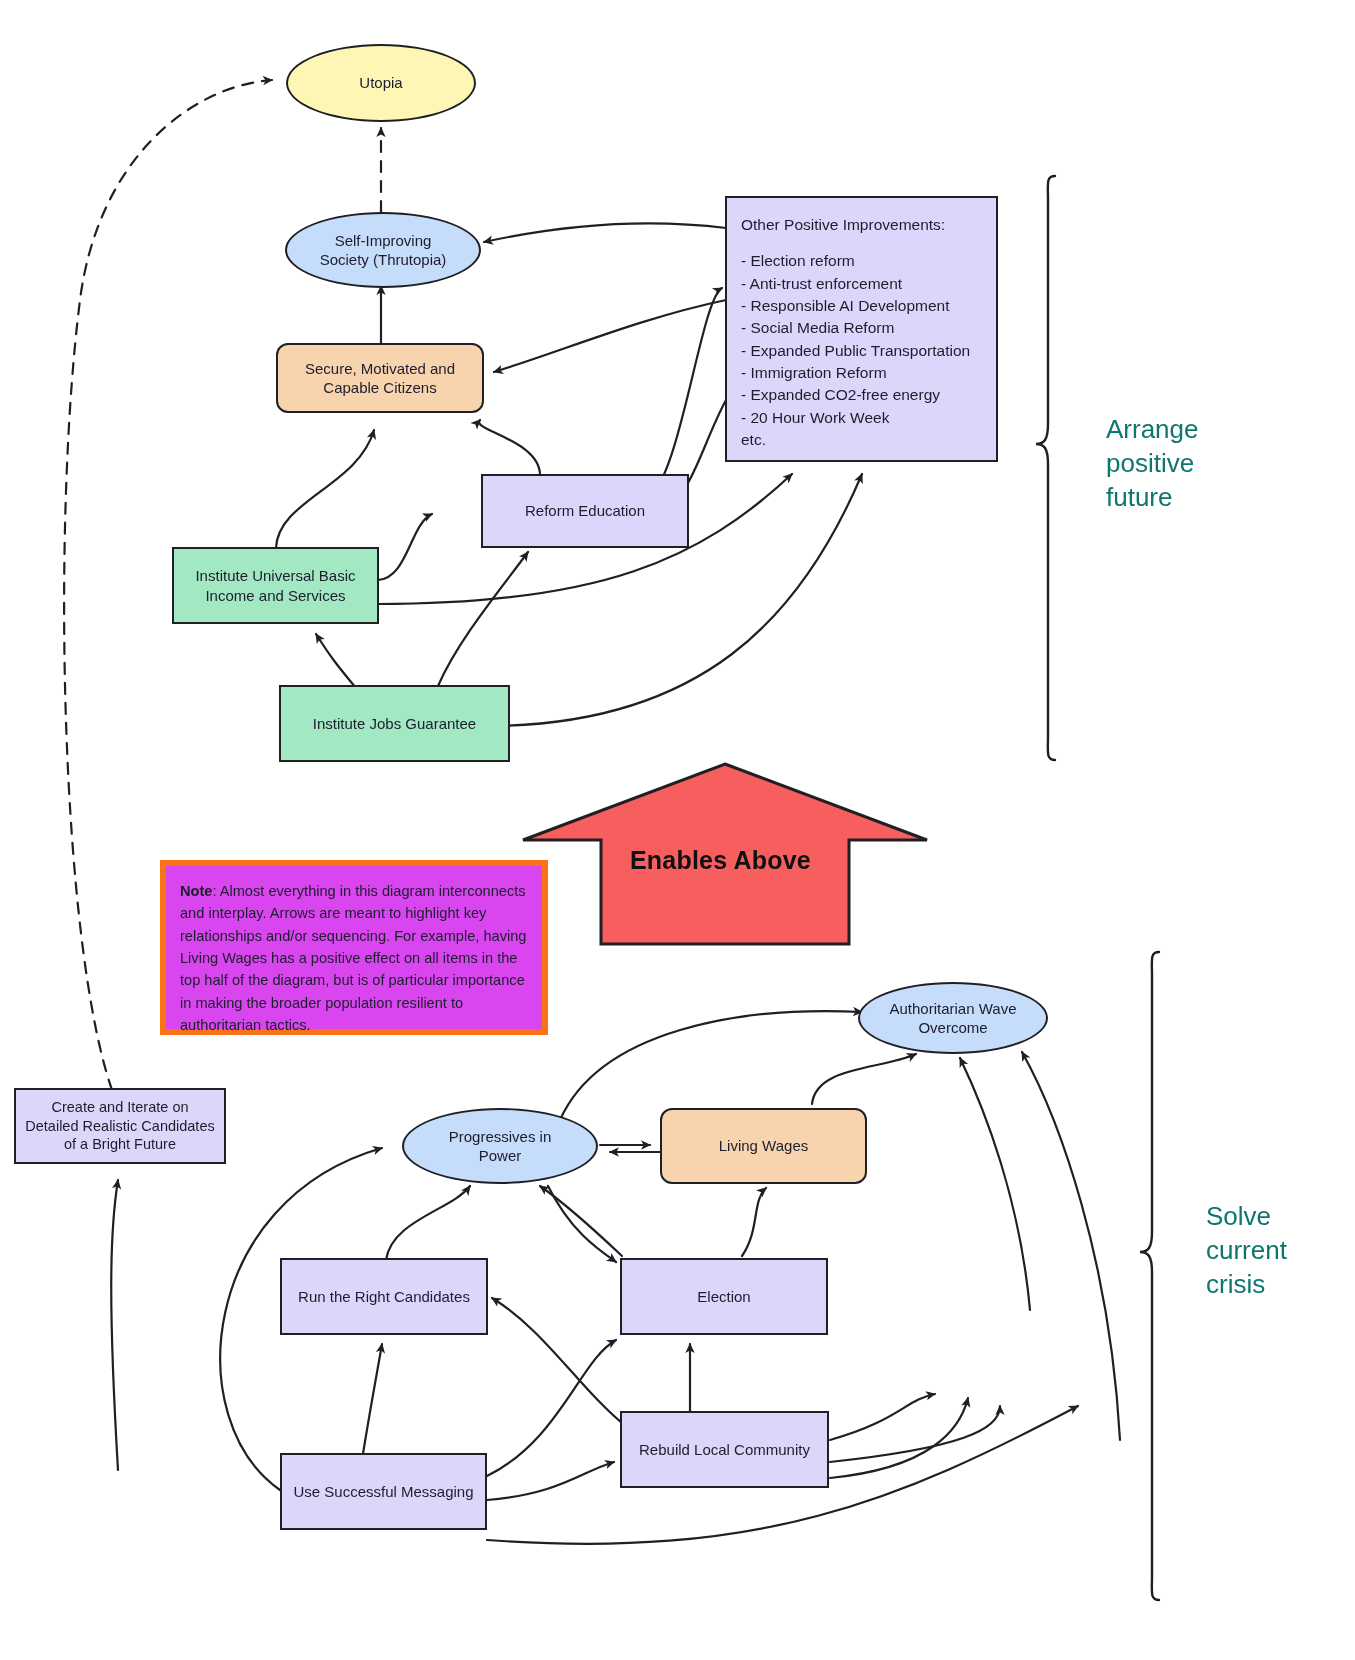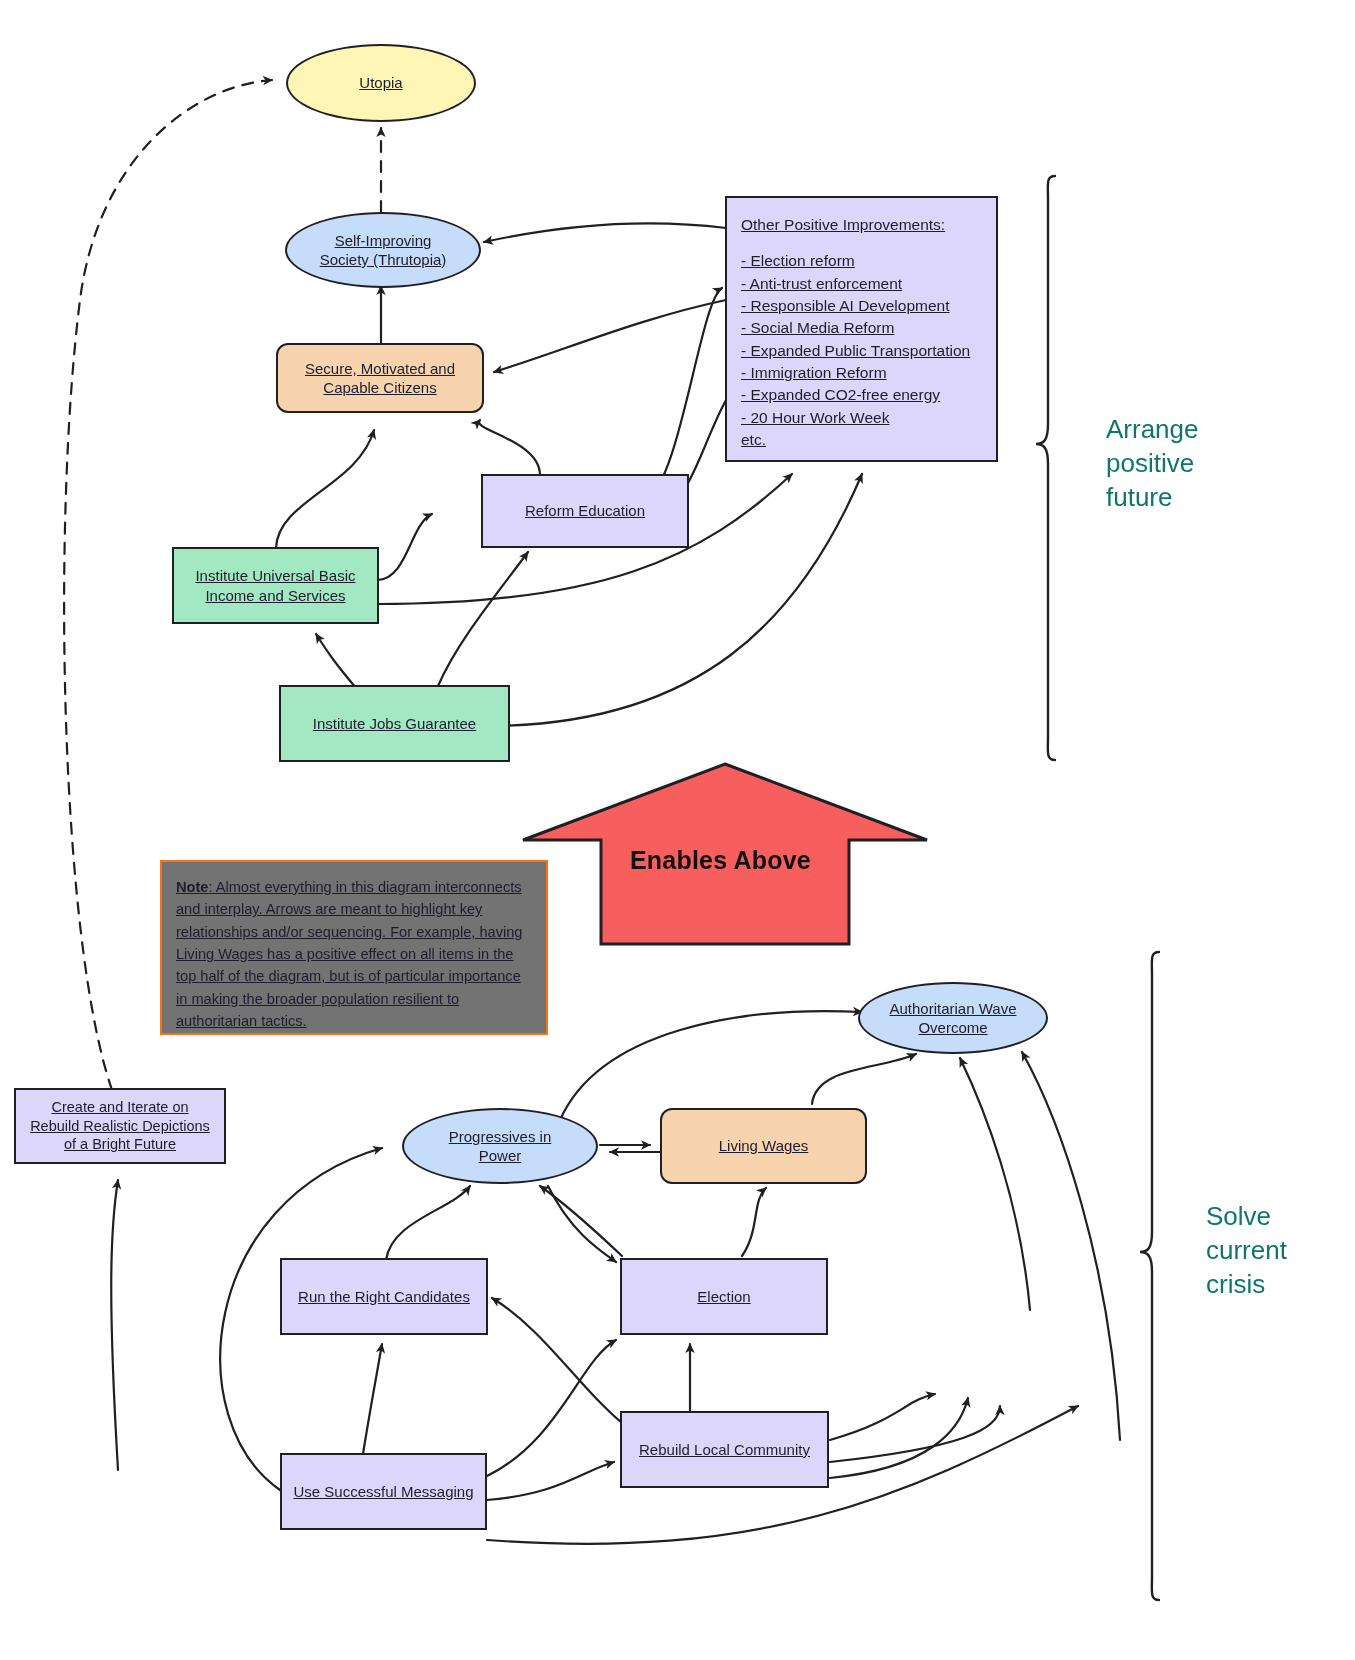--- a/index.html
+++ b/index.html
@@ -32,21 +32,20 @@
     display: flex;
     align-items: center;
     justify-content: center;
     text-align: center;
     color: #1d1d2e;
     font-size: 15px;
     line-height: 1.28;
     border: 2px solid #1f1f24;
     z-index: 3;
     padding: 4px 8px;
-    text-decoration: underline;
   }
   .node.ellipse { border-radius: 50%; }
   .node.rect    { border-radius: 0; }
   .node.round   { border-radius: 12px; }
 
   .fill-yellow { background: #fdf6b5; }
   .fill-blue   { background: #c5dcfb; }
   .fill-orange { background: #f7d4ad; }
   .fill-green  { background: #a2e8c3; }
   .fill-purple { background: #ddd6fb; }
@@ -60,22 +59,22 @@
   }
   .improvements .imp-title { margin-bottom: 14px; }
   .improvements .imp-line { white-space: nowrap; }
 
   .notebox {
     display: block;
     text-align: left;
     padding: 14px 14px;
     font-size: 14.6px;
     line-height: 1.53;
-    background: #737373;
-    border: 2px solid #f97316;
+    background: #d946ef;
+    border: 6px solid #f97316;
   }
   .notebox b { font-weight: 700; }
 
   .big-arrow {
     position: absolute;
     z-index: 2;
   }
   .big-arrow-label {
     position: absolute;
     z-index: 4;
@@ -217,21 +216,21 @@
     <div class="imp-line">- Expanded CO2-free energy</div>
     <div class="imp-line">- 20 Hour Work Week</div>
     <div class="imp-line">etc.</div>
   </div>
 
   <div class="node notebox" style="left:160px; top:860px; width:388px; height:175px;">
     <span><b>Note</b><span>: Almost everything in this diagram interconnects and interplay. Arrows are meant to highlight key relationships and/or sequencing. For example, having Living Wages has a positive effect on all items in the top half of the diagram, but is of particular importance in making the broader population resilient to authoritarian tactics.</span></span>
   </div>
 
   <div class="node rect fill-purple" style="left:14px; top:1088px; width:212px; height:76px; white-space:pre-line; font-size:14.5px;">Create and Iterate on
-Rebuild Realistic Depictions
+Detailed Realistic Candidates
 of a Bright Future</div>
 
   <div class="node ellipse fill-blue" style="left:402px; top:1108px; width:196px; height:76px; white-space:pre-line;">Progressives in
 Power</div>
 
   <div class="node round fill-orange" style="left:660px; top:1108px; width:207px; height:76px;">Living Wages</div>
 
   <div class="node ellipse fill-blue" style="left:858px; top:982px; width:190px; height:72px; white-space:pre-line;">Authoritarian Wave
 Overcome</div>
 

